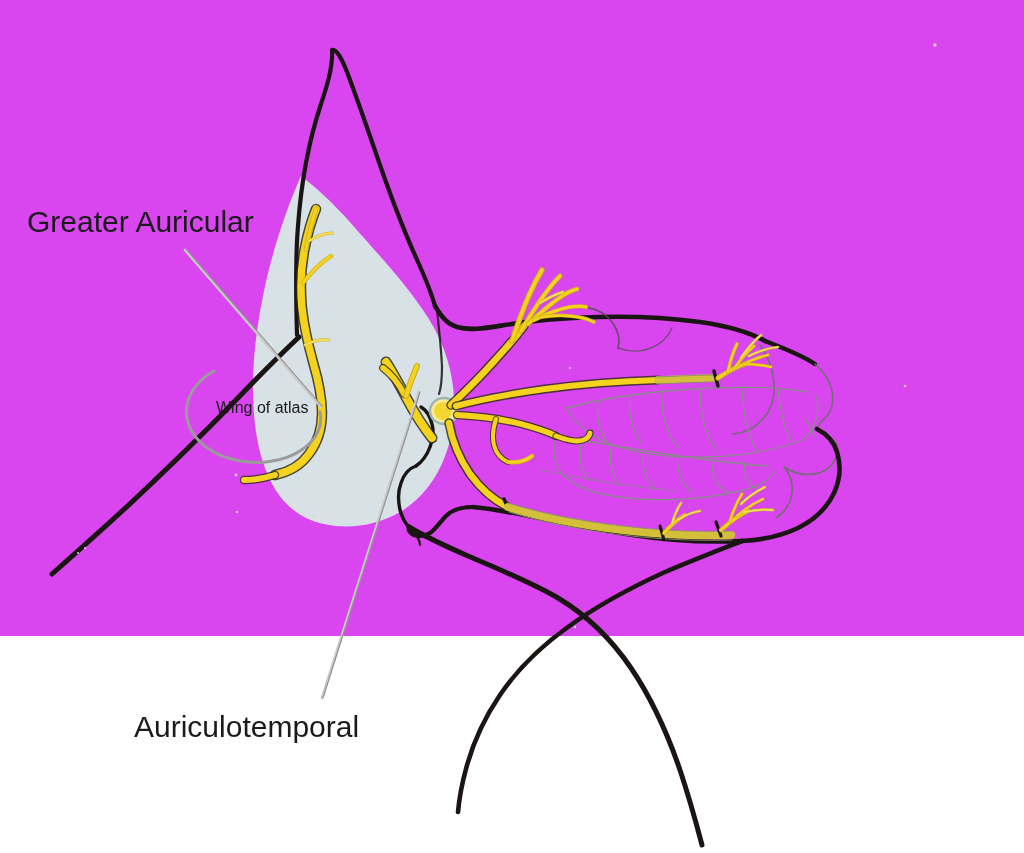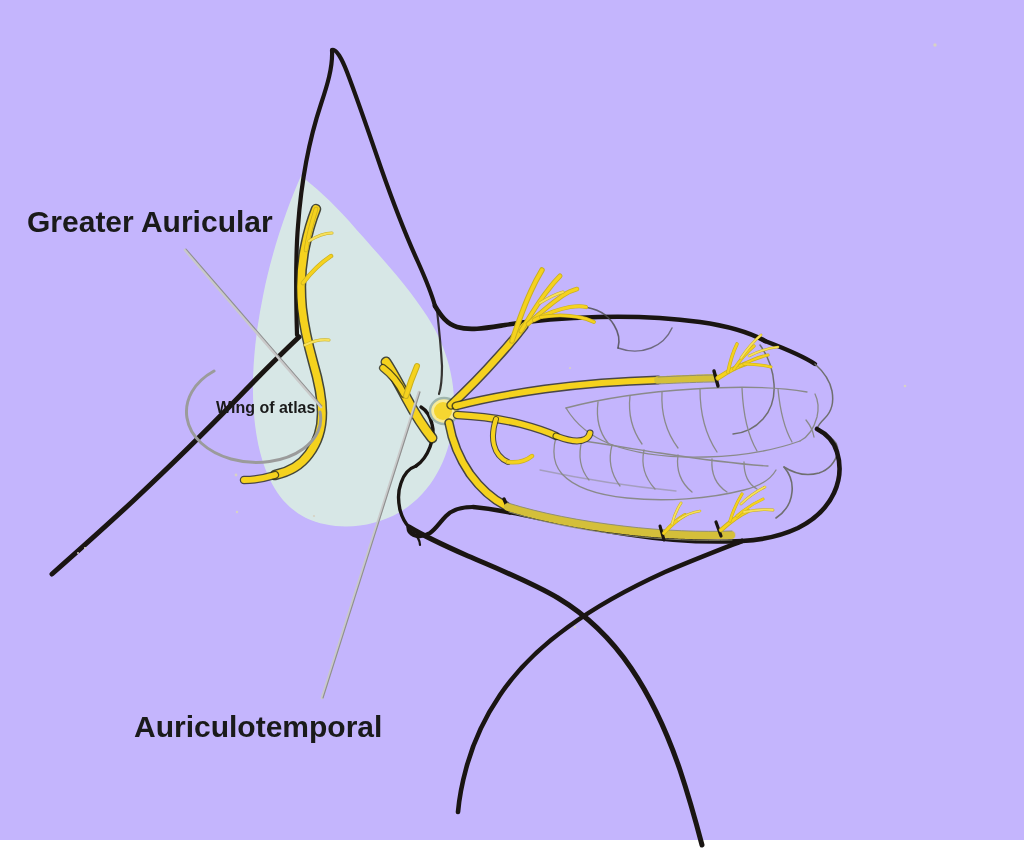--- a/index.html
+++ b/index.html
@@ -13,23 +13,22 @@
     height: 853px;
     position: relative;
     overflow: hidden;
     font-family: "Liberation Sans", sans-serif;
   }
   #figure-root {
     position: absolute;
     left: 0;
     top: 0;
     width: 1024px;
-    height: 840px;
-    background: #c4b5fd;
-    font-weight: bold;
+    height: 636px;
+    background: #d946ef;
   }
   #anatomy-svg {
     position: absolute;
     left: 0;
     top: 0;
     width: 1024px;
     height: 853px;
     display: block;
   }
   .label-text {

